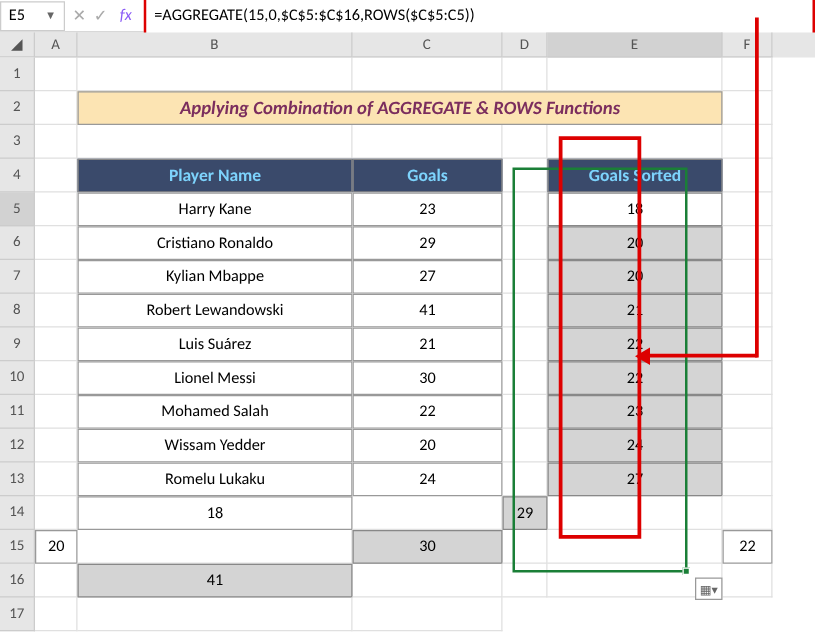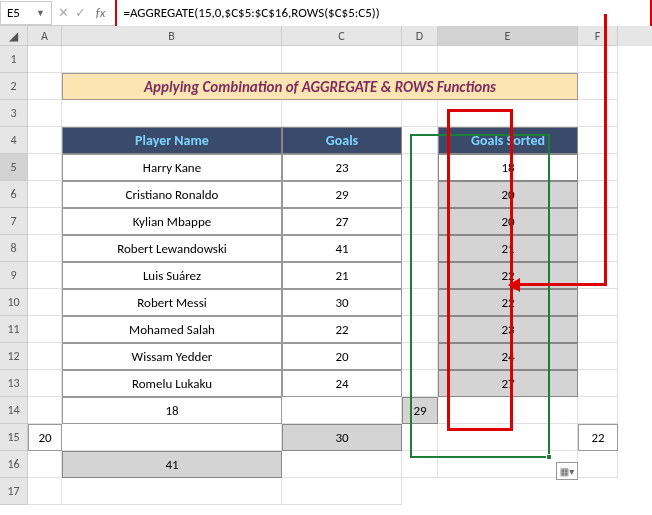--- a/index.html
+++ b/index.html
@@ -35,21 +35,21 @@
       font-size: 9px;
     }
     .fx-controls {
       display: flex;
       align-items: center;
       padding: 0 6px;
       gap: 6px;
       color: #aaa;
     }
     .fx-controls span { font-size: 13px; }
-    .fx-label { font-style: italic; color: #737373; font-size: 13px; margin: 0 4px;}
+    .fx-label { font-style: italic; color: #8b5cf6; font-size: 13px; margin: 0 4px;}
     .formula-input {
       flex: 1;
       height: 24px;
       border: 2px solid #d00;
       padding: 16px 6px;
       display: flex;
       align-items: center;
       font-size: 13px;
       background: #fff;
     }
@@ -313,21 +313,21 @@
         <div class="empty"></div>
         <div class="sorted-cell">21</div>
         <div class="empty"></div>
       <div class="empty"></div>
         <div class="data-cell">Luis Suárez</div>
         <div class="data-cell">21</div>
         <div class="empty"></div>
         <div class="sorted-cell">22</div>
         <div class="empty"></div>
       <div class="empty"></div>
-        <div class="data-cell">Robert Messi</div>
+        <div class="data-cell">Lionel Messi</div>
         <div class="data-cell">30</div>
         <div class="empty"></div>
         <div class="sorted-cell">22</div>
         <div class="empty"></div>
       <div class="empty"></div>
         <div class="data-cell">Mohamed Salah</div>
         <div class="data-cell">22</div>
         <div class="empty"></div>
         <div class="sorted-cell">23</div>
         <div class="empty"></div>

